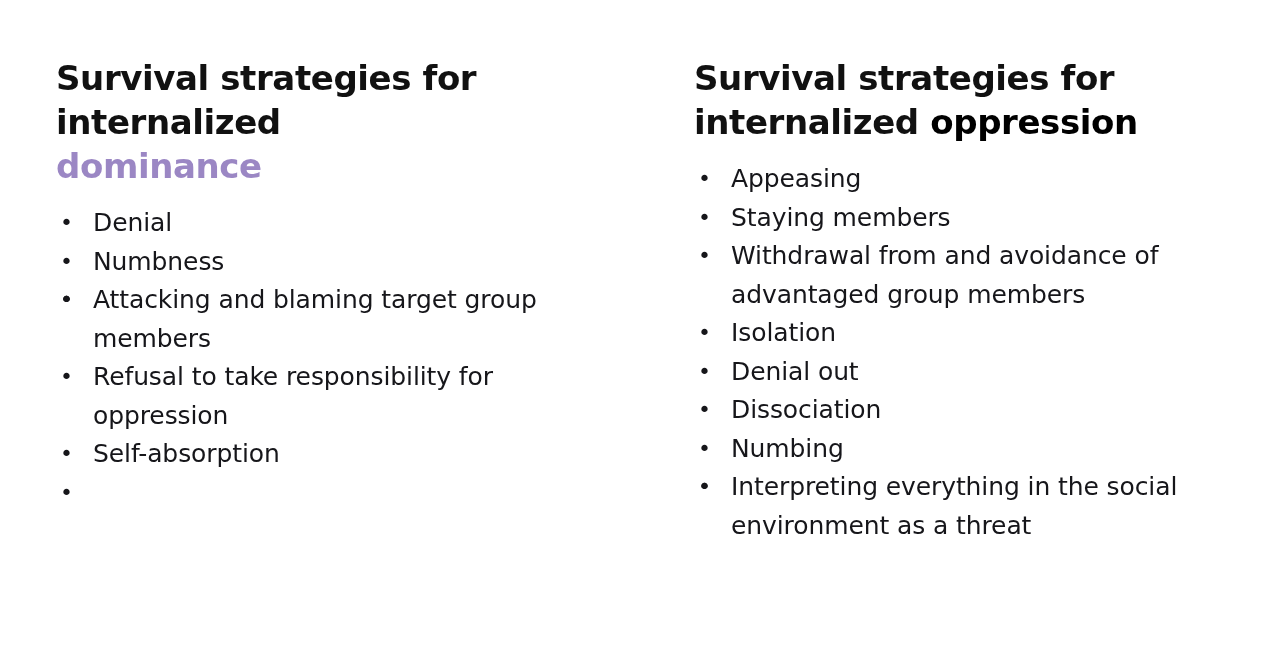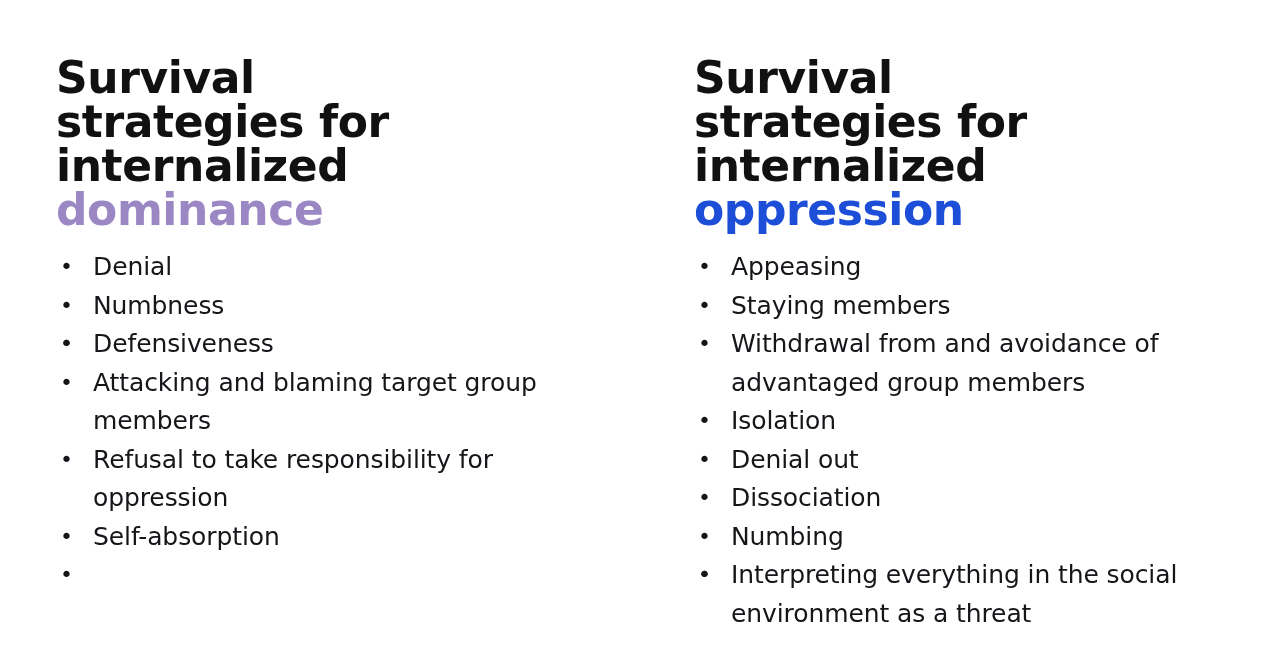--- a/index.html
+++ b/index.html
@@ -30,31 +30,31 @@
     width: 580px;
     box-sizing: border-box;
   }
 
   .column.left  { padding-right: 26px; }
   .column.right { padding-left: 58px; }
 
   .col-heading {
     font-family: "DejaVu Sans", sans-serif;
     font-weight: bold;
-    font-size: 44px;
+    font-size: 34px;
     line-height: 44px;
     letter-spacing: -0.4px;
     color: #111111;
     margin: 0 0 16px 0;
     max-width: 430px;
   }
   .column.right .col-heading { max-width: 450px; }
 
   .accent-dominance { color: #9b87c4; }
-  .accent-oppression { color: #1d4ed8; }
+  .accent-oppression { color: #000000; }
 
   .bullet-list {
     list-style: none;
     margin: 0;
     padding: 0;
   }
 
   .bullet-item {
     position: relative;
     padding-left: 37px;
@@ -84,21 +84,21 @@
 
 <div class="slide">
 
   <div class="column left">
     <h2 class="col-heading"><span>Survival strategies for internalized </span><span class="accent-dominance">dominance</span></h2>
 
     <ul class="bullet-list">
       <li class="bullet-item"><span class="dot">•</span><span>Denial</span></li>
       <li class="bullet-item"><span class="dot">•</span><span>Numbness</span></li>
       <li class="bullet-item"><span class="dot">•</span></li>
-      <li class="bullet-item"><span class="dot">•</span><span>Defensiveness</span></li>
+      <li class="bullet-item"><span class="dot">•</span></li>
       <li class="bullet-item"><span class="dot">•</span><span>Attacking and blaming target group members</span></li>
       <li class="bullet-item"><span class="dot">•</span><span>Refusal to take responsibility for oppression</span></li>
       <li class="bullet-item"><span class="dot">•</span><span>Self-absorption</span></li>
       <li class="bullet-item"><span class="dot">•</span></li>
     </ul>
   </div>
 
   <div class="column right">
     <h2 class="col-heading"><span>Survival strategies for internalized </span><span class="accent-oppression">oppression</span></h2>
 

